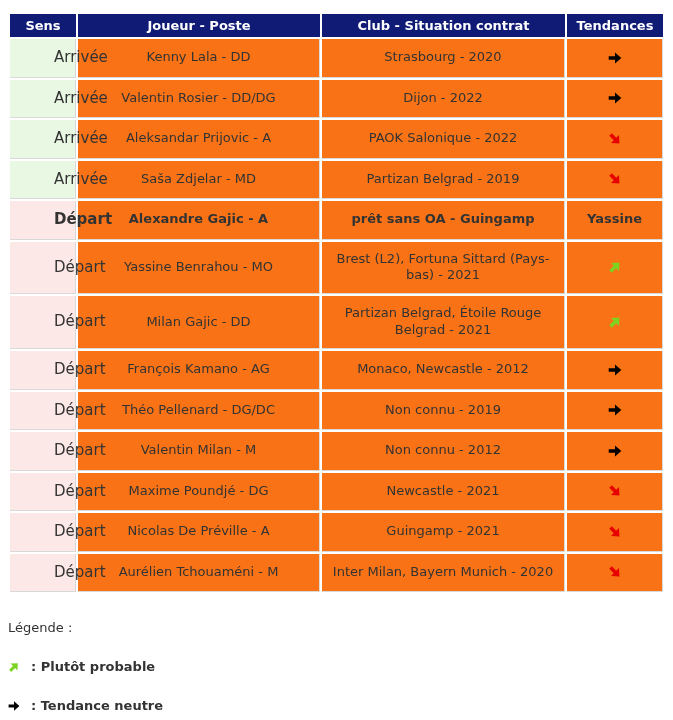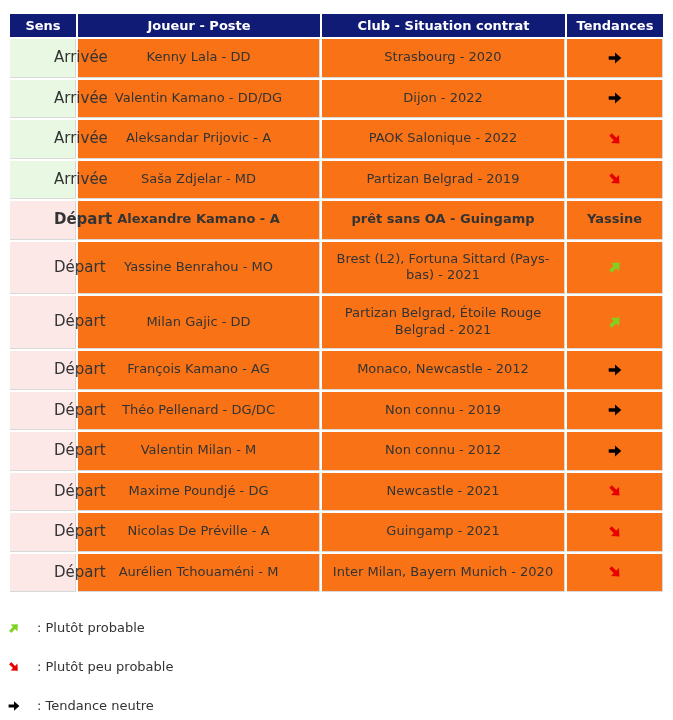--- a/index.html
+++ b/index.html
@@ -48,21 +48,21 @@
   tr.bold td{font-weight:bold;}
   .arrow{display:inline-block;vertical-align:middle;}
   .arrow svg{display:block;}
   .arrow.up svg{transform:rotate(-45deg);}
   .arrow.up path{fill:var(--up);}
   .arrow.down svg{transform:rotate(45deg);}
   .arrow.down path{fill:var(--down);}
   .arrow.neutral path{fill:var(--neutral);}
   .legend{margin-top:26px;}
   .legend-title{margin:0 0 2px 0;}
-  .legend-item{margin:24px 0 0 0;display:flex;align-items:center;gap:17px;}
+  .legend-item{margin:24px 0 0 0;display:flex;align-items:center;gap:11px;font-weight:bold;}
   .legend-item .arrow svg{width:12px;height:12px;}
 </style>
 </head>
 <body>
 
 <table class="transfers">
   <colgroup>
     <col class="c-sens">
       <col class="c-player">
       <col class="c-club">
@@ -80,21 +80,21 @@
       <tr>
         <td class="sens arrivee">Arrivée</td>
         <td>Kenny Lala - DD</td>
         <td>Strasbourg - 2020</td>
         <td><span class="arrow neutral"><svg width="14" height="14" viewBox="0 0 20 20">
               <path d="M1 7.5 h9 v-5.5 l9 8 -9 8 v-5.5 h-9 z"></path>
             </svg></span></td>
       </tr>
       <tr>
         <td class="sens arrivee">Arrivée</td>
-        <td>Valentin Kamano - DD/DG</td>
+        <td>Valentin Rosier - DD/DG</td>
         <td>Dijon - 2022</td>
         <td><span class="arrow neutral"><svg width="14" height="14" viewBox="0 0 20 20">
               <path d="M1 7.5 h9 v-5.5 l9 8 -9 8 v-5.5 h-9 z"></path>
             </svg></span></td>
       </tr>
       <tr>
         <td class="sens arrivee">Arrivée</td>
         <td>Aleksandar Prijovic - A</td>
         <td>PAOK Salonique - 2022</td>
         <td><span class="arrow down"><svg width="14" height="14" viewBox="0 0 20 20">
@@ -104,21 +104,21 @@
       <tr>
         <td class="sens arrivee">Arrivée</td>
         <td>Saša Zdjelar - MD</td>
         <td>Partizan Belgrad - 2019</td>
         <td><span class="arrow down"><svg width="14" height="14" viewBox="0 0 20 20">
               <path d="M1 7.5 h9 v-5.5 l9 8 -9 8 v-5.5 h-9 z"></path>
             </svg></span></td>
       </tr>
       <tr class="bold">
         <td class="sens depart">Départ</td>
-        <td>Alexandre Kamano - A</td>
+        <td>Alexandre Gajic - A</td>
         <td>prêt sans OA - Guingamp</td>
         <td>Yassine</td>
       </tr>
       <tr>
         <td class="sens depart">Départ</td>
         <td>Yassine Benrahou - MO</td>
         <td>Brest (L2), Fortuna Sittard (Pays-bas) - 2021</td>
         <td><span class="arrow up"><svg width="14" height="14" viewBox="0 0 20 20">
               <path d="M1 7.5 h9 v-5.5 l9 8 -9 8 v-5.5 h-9 z"></path>
             </svg></span></td>
@@ -176,36 +176,29 @@
         <td>Aurélien Tchouaméni - M</td>
         <td>Inter Milan, Bayern Munich - 2020</td>
         <td><span class="arrow down"><svg width="14" height="14" viewBox="0 0 20 20">
               <path d="M1 7.5 h9 v-5.5 l9 8 -9 8 v-5.5 h-9 z"></path>
             </svg></span></td>
       </tr>
     </tbody>
 </table>
 
 <div class="legend">
+  <p class="legend-title">Légende :</p>
   <div>
       <div class="legend-item">
         <span class="arrow up">
           <svg width="12" height="12" viewBox="0 0 20 20">
             <path d="M1 7.5 h9 v-5.5 l9 8 -9 8 v-5.5 h-9 z"></path>
           </svg>
         </span>
         <span>: Plutôt probable</span>
-      </div>
-      <div class="legend-item">
-        <span class="arrow down">
-          <svg width="12" height="12" viewBox="0 0 20 20">
-            <path d="M1 7.5 h9 v-5.5 l9 8 -9 8 v-5.5 h-9 z"></path>
-          </svg>
-        </span>
-        <span>: Plutôt peu probable</span>
       </div>
       <div class="legend-item">
         <span class="arrow neutral">
           <svg width="12" height="12" viewBox="0 0 20 20">
             <path d="M1 7.5 h9 v-5.5 l9 8 -9 8 v-5.5 h-9 z"></path>
           </svg>
         </span>
         <span>: Tendance neutre</span>
       </div>
     </div>

